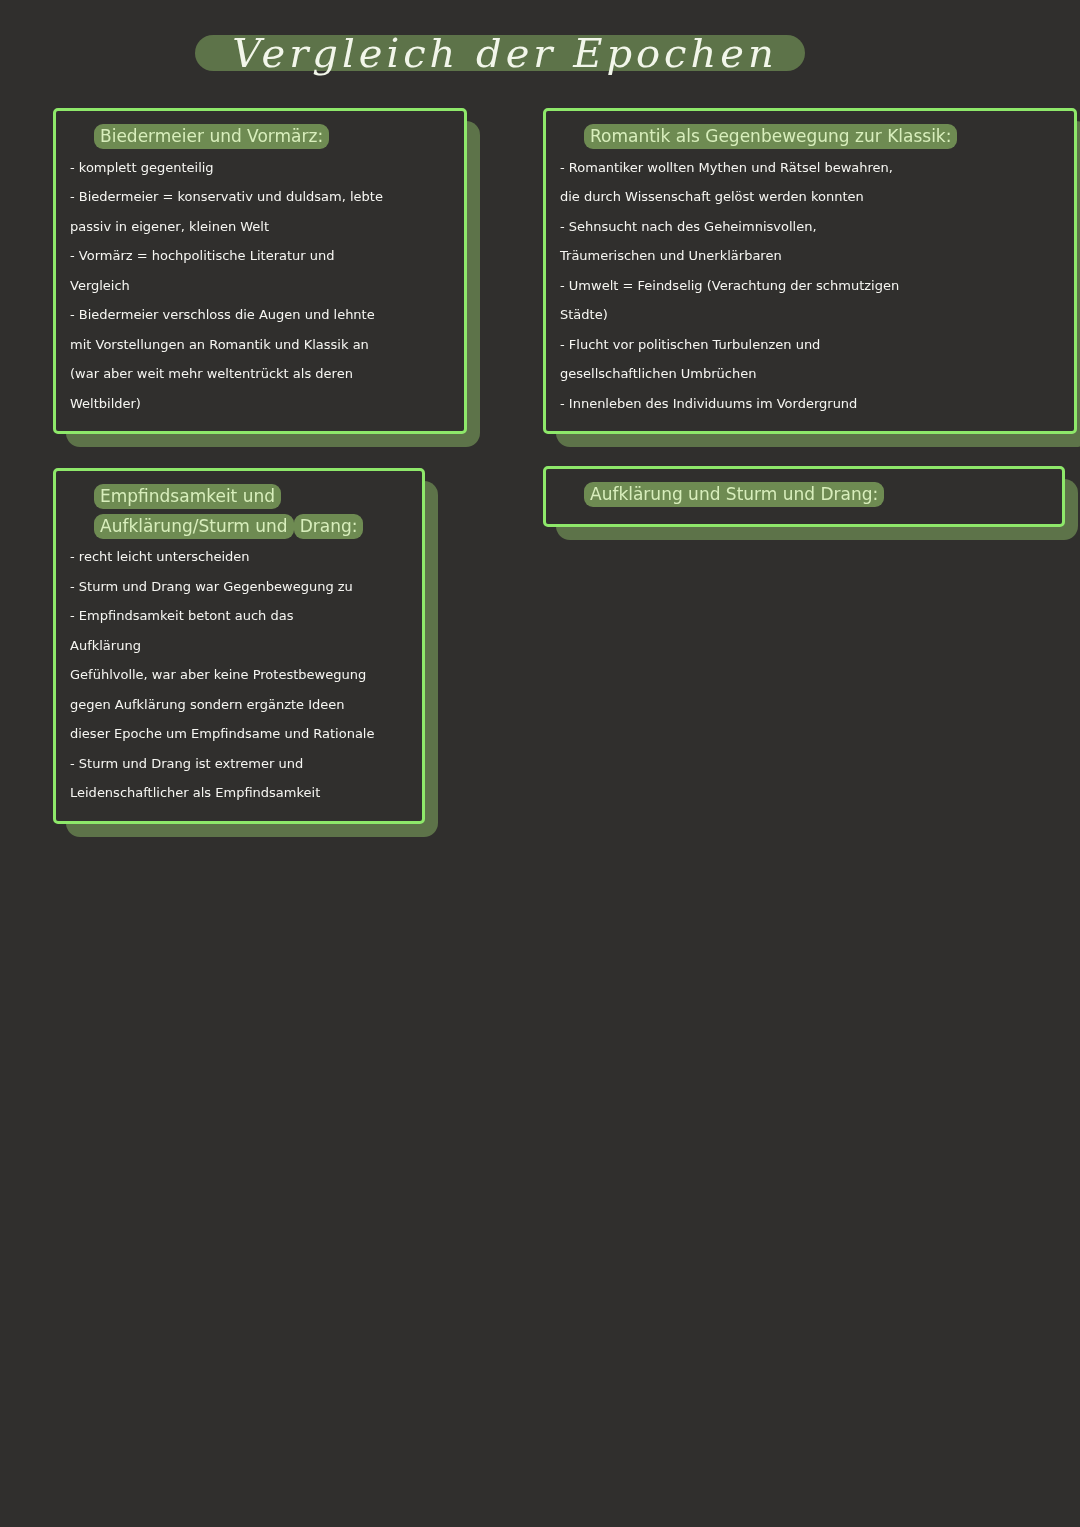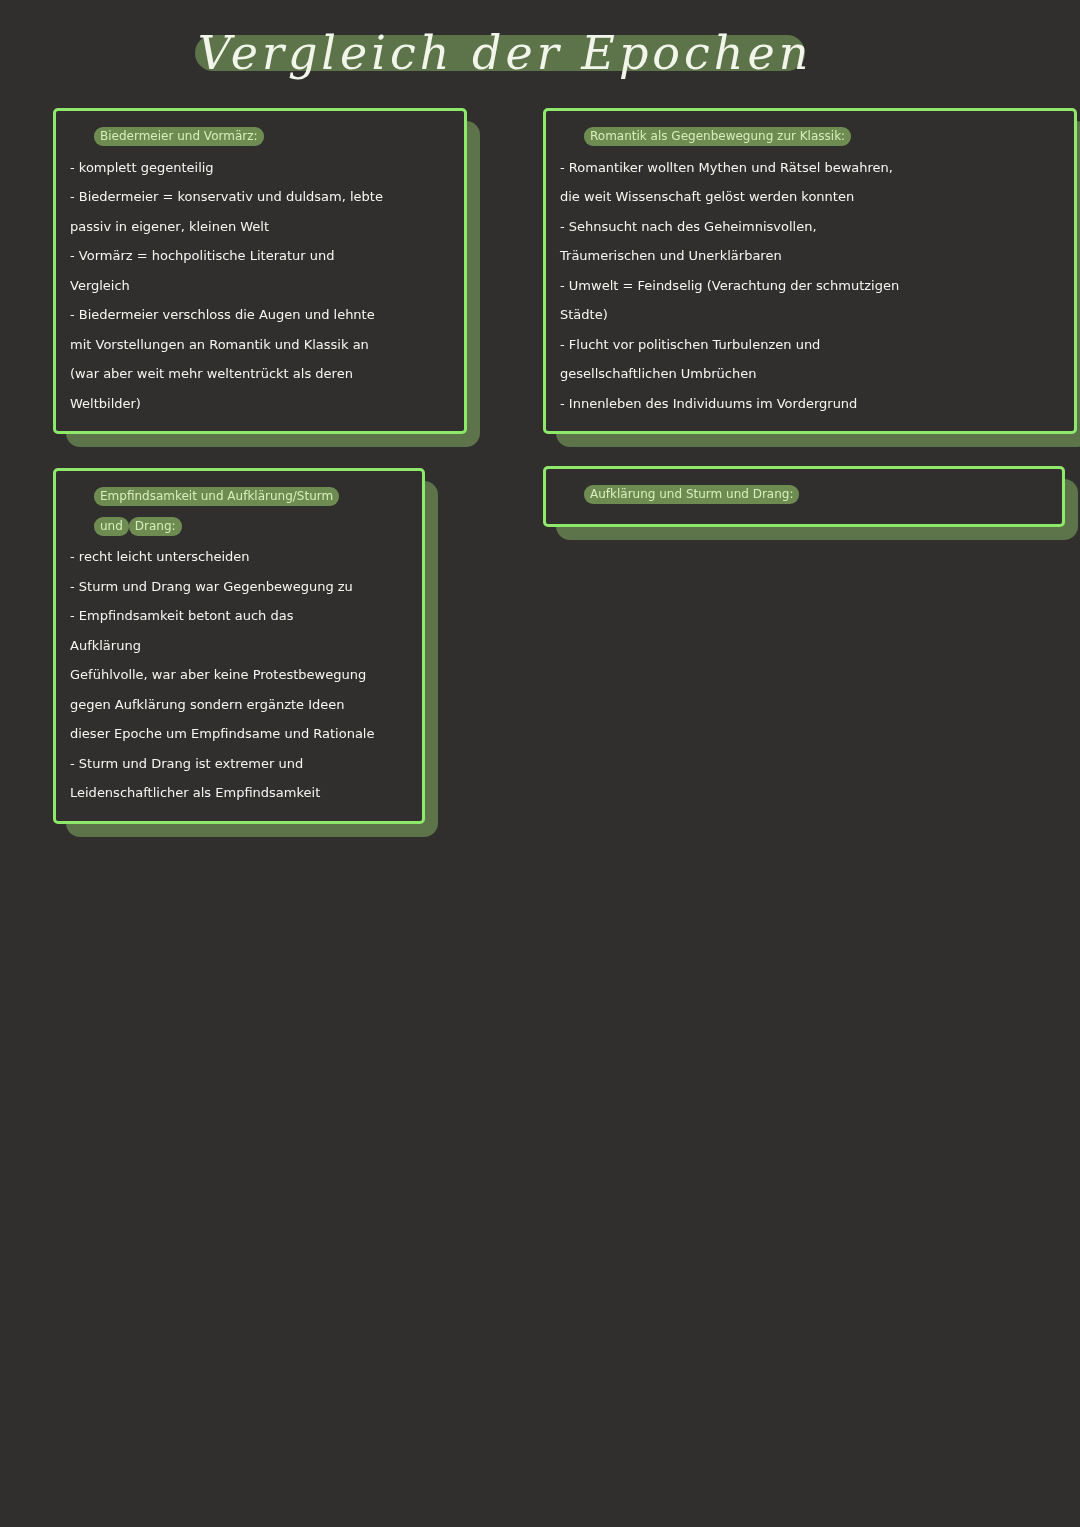--- a/index.html
+++ b/index.html
@@ -38,21 +38,21 @@
     left: 195px;
     top: 8px;
     width: 620px;
     height: 90px;
     line-height: 90px;
     text-align: center;
     color: #f2f6ea;
     font-family: "DejaVu Serif", serif;
     font-style: italic;
     font-weight: 400;
-    font-size: 46px;
+    font-size: 40px;
     letter-spacing: 4px;
     white-space: nowrap;
   }
 
   
   .card-slot {
     position: absolute;
   }
   .card-shadow {
     position: absolute;
@@ -69,21 +69,21 @@
     z-index: 1;
     box-sizing: border-box;
     background: #302f2d;
     border: 3px solid #8ee86a;
     border-radius: 5px;
     padding: 11px 14px 13px 14px;
   }
   .card-heading {
     margin: 0 0 1px 0;
     font-family: "DejaVu Sans", sans-serif;
-    font-size: 12px;
+    font-size: 17px;
     line-height: 29.5px;
     color: #d8eebc;
     font-weight: 400;
     padding-left: 24px;
   }
   .card-heading .hl {
     background: rgba(116, 148, 86, 0.92);
     border-radius: 9px;
     padding: 2px 6px 3px 6px;
     box-decoration-break: clone;
@@ -133,21 +133,21 @@
       </p>
   </div>
 </div>
 
 <div class="card-slot" id="slot-romantik">
   <div class="card-shadow"></div>
   <div class="card">
     <p class="card-heading"><span class="line"><span class="hl">Romantik als Gegenbewegung zur Klassik:</span></span></p>
     <p class="card-body">
         <span class="line">- Romantiker wollten Mythen und Rätsel bewahren,</span>
-        <span class="line">die weit Wissenschaft gelöst werden konnten</span>
+        <span class="line">die durch Wissenschaft gelöst werden konnten</span>
         <span class="line">- Sehnsucht nach des Geheimnisvollen,</span>
         <span class="line">Träumerischen und Unerklärbaren</span>
         <span class="line">- Umwelt = Feindselig (Verachtung der schmutzigen</span>
         <span class="line">Städte)</span>
         <span class="line">- Flucht vor politischen Turbulenzen und</span>
         <span class="line">gesellschaftlichen Umbrüchen</span>
         <span class="line">- Innenleben des Individuums im Vordergrund</span>
       </p>
   </div>
 </div>

